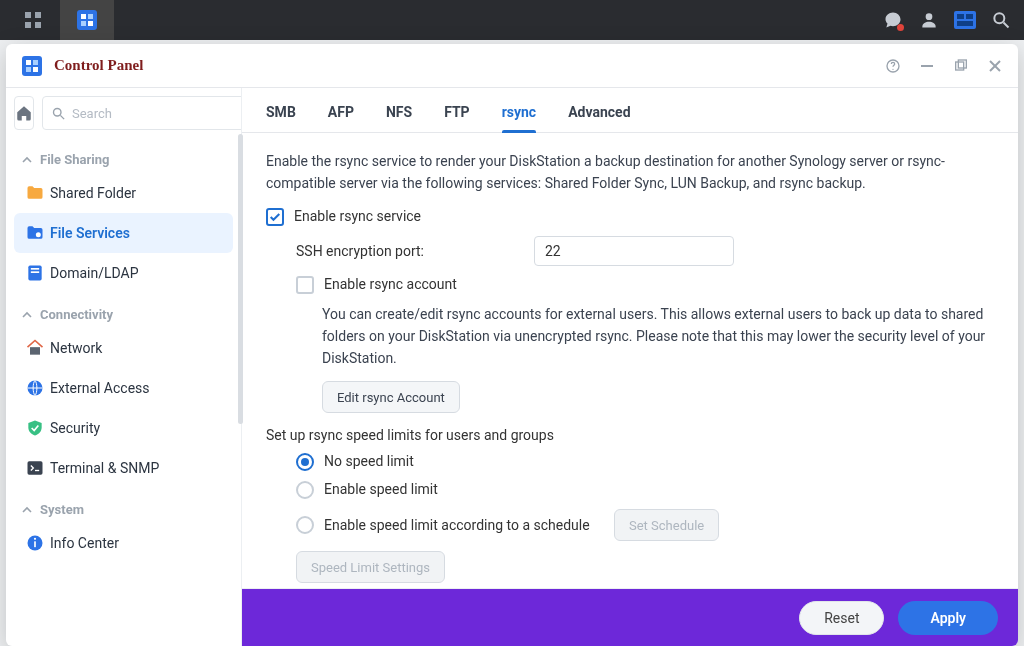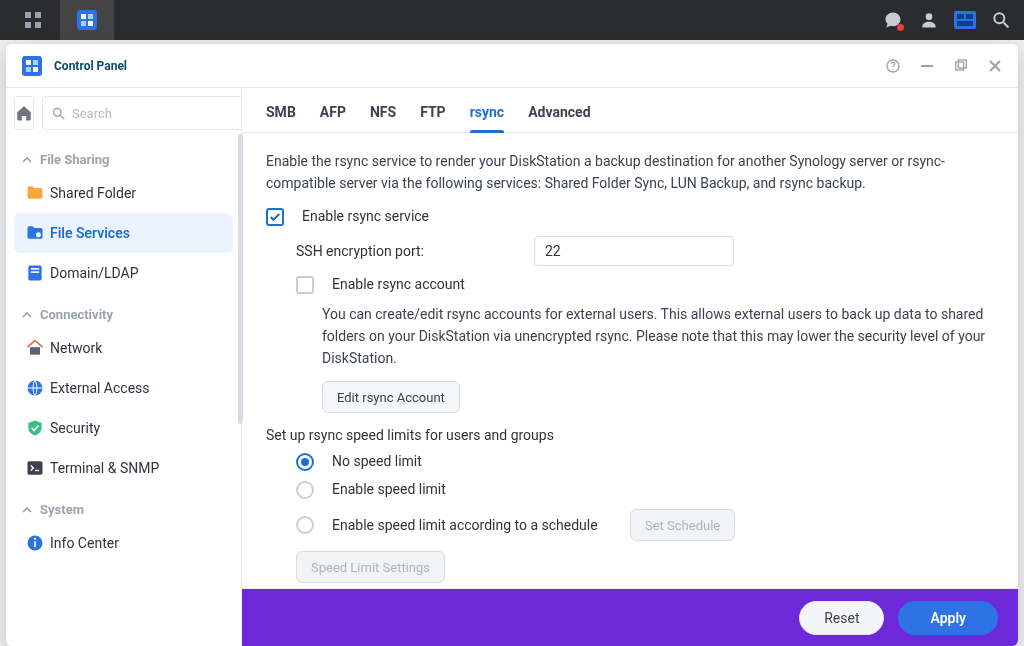--- a/index.html
+++ b/index.html
@@ -26,21 +26,21 @@
     overflow: hidden;
   }
   .titlebar {
     height: 44px; display:flex; align-items:center; padding: 0 14px;
     border-bottom: 1px solid #e5e7eb;
   }
   .titlebar .app-icon {
     width:24px;height:24px;margin-right:10px;
     display:flex;align-items:center;justify-content:center;
   }
-  .titlebar .app-title { font-weight:700; font-size:12px; color:#0c4a6e; }
+  .titlebar .app-title { font-weight:700; font-size:15px; color:#7f1d1d;font-family:Liberation Serif, serif; }
   .titlebar .win-controls { margin-left:auto; display:flex; align-items:center; gap:16px; color:#9aa3ad; }
   .win-ctrl { width:18px;height:18px; display:flex;align-items:center;justify-content:center; cursor:pointer; }
 
   .body {
     flex:1; display:flex; min-height:0;
   }
   .sidebar {
     width: 236px; border-right: 1px solid #eceff2; padding: 8px 8px 8px 8px;
     overflow-y:auto;
   }
@@ -73,39 +73,39 @@
   .side-item .ic { width:22px;height:22px; display:flex;align-items:center;justify-content:center;}
   .scroll-thumb {
     position:absolute; left:232px; top:90px; width:5px; height:290px;
     background:#d9dde2; border-radius:3px;
   }
 
   .main {
     flex:1; display:flex; flex-direction:column; min-width:0;
   }
   .tabs {
-    display:flex; gap:24px; padding: 16px 24px 0 24px;
+    display:flex; gap:32px; padding: 16px 24px 0 24px;
     border-bottom:1px solid #e5e7eb;
   }
   .tab {
     font-size:14px; font-weight:700; color:#3a4350;
     padding-bottom:12px; cursor:pointer; position:relative;
   }
   .tab.active { color:#1f6fd1; }
   .tab.active::after {
     content:""; position:absolute; left:0; right:0; bottom:-1px;
     height:3px; background:#1f6fd1; border-radius:2px 2px 0 0;
   }
 
   .content {
     flex:1; padding: 18px 24px 0 24px; overflow-y:auto;
     font-size:14px; color:#333;
   }
   .desc { color:#3b4350; line-height:1.55; margin-bottom:14px; }
-  .row { display:flex; align-items:flex-start; gap:18px; margin-bottom:10px; }
+  .row { display:flex; align-items:flex-start; gap:10px; margin-bottom:10px; }
   .indent1 { padding-left: 30px; }
   .indent2 { padding-left: 56px; }
 
   .checkbox {
     width:18px;height:18px;border:2px solid #1f6fd1;border-radius:3px;
     display:flex;align-items:center;justify-content:center;flex-shrink:0;
     background:#fff;
   }
   .checkbox.checked { background:#fff; }
   .checkbox.unchecked { border-color:#c8cfd7; }

